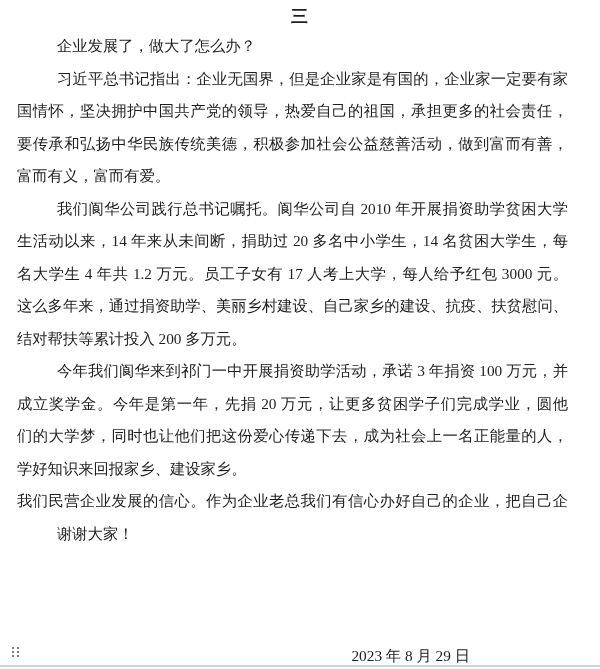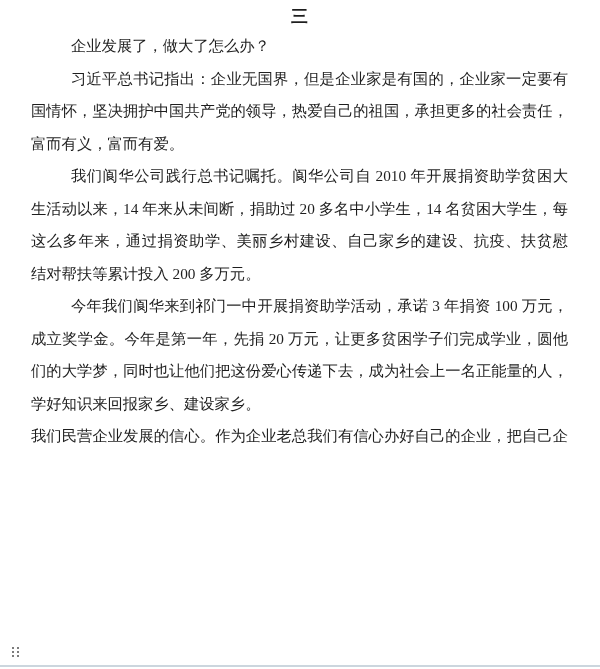--- a/index.html
+++ b/index.html
@@ -24,21 +24,21 @@
     margin-top: 6px;
     height: 22px;
     line-height: 22px;
     text-align: center;
     font-weight: bold;
     font-size: 17px;
     letter-spacing: 1px;
   }
   .body-text {
     margin-top: 2px;
-    padding: 0 32px 0 31px;
+    padding: 0 32px 0 17px;
   }
   .line {
     font-size: 15.3px;
     line-height: 32.5px;
     height: 32.5px;
     overflow: hidden;
     text-align: left;
     white-space: normal;
   }
   .fill {
@@ -94,44 +94,50 @@
 
   <div class="body-text">
 
     <div>
       <div class="line first">企业发展了，做大了怎么办？</div>
     </div>
 
     <div>
       <div class="line first fill">习近平总书记指出：企业无国界，但是企业家是有国的，企业家一定要有家</div>
       <div class="line fill">国情怀，坚决拥护中国共产党的领导，热爱自己的祖国，承担更多的社会责任，</div>
+      <div class="line fill">要传承和弘扬中华民族传统美德，积极参加社会公益慈善活动，做到富而有善，</div>
       <div class="line">富而有义，富而有爱。</div>
     </div>
 
     <div>
       <div class="line first fill">我们阆华公司践行总书记嘱托。阆华公司自 2010 年开展捐资助学贫困大学</div>
       <div class="line fill">生活动以来，14 年来从未间断，捐助过 20 多名中小学生，14 名贫困大学生，每</div>
+      <div class="line fill">名大学生 4 年共 1.2 万元。员工子女有 17 人考上大学，每人给予红包 3000 元。</div>
       <div class="line fill">这么多年来，通过捐资助学、美丽乡村建设、自己家乡的建设、抗疫、扶贫慰问、</div>
       <div class="line">结对帮扶等累计投入 200 多万元。</div>
     </div>
 
     <div>
       <div class="line first fill">今年我们阆华来到祁门一中开展捐资助学活动，承诺 3 年捐资 100 万元，并</div>
       <div class="line fill">成立奖学金。今年是第一年，先捐 20 万元，让更多贫困学子们完成学业，圆他</div>
       <div class="line fill">们的大学梦，同时也让他们把这份爱心传递下去，成为社会上一名正能量的人，</div>
       <div class="line">学好知识来回报家乡、建设家乡。</div>
     </div>
 
     <div>
       <div class="line fill">我们民营企业发展的信心。作为企业老总我们有信心办好自己的企业，把自己企</div>
     </div>
 
+    <div>
+      <div class="line first">谢谢大家！</div>
+    </div>
 
   </div>
 
+  <div class="date-line">2023 年 8 月 29 日</div>
 
   <div class="drag-handle">
     <span></span>
     <span></span>
     <span></span>
     <span></span>
     <span></span>
     <span></span>
   </div>
 

